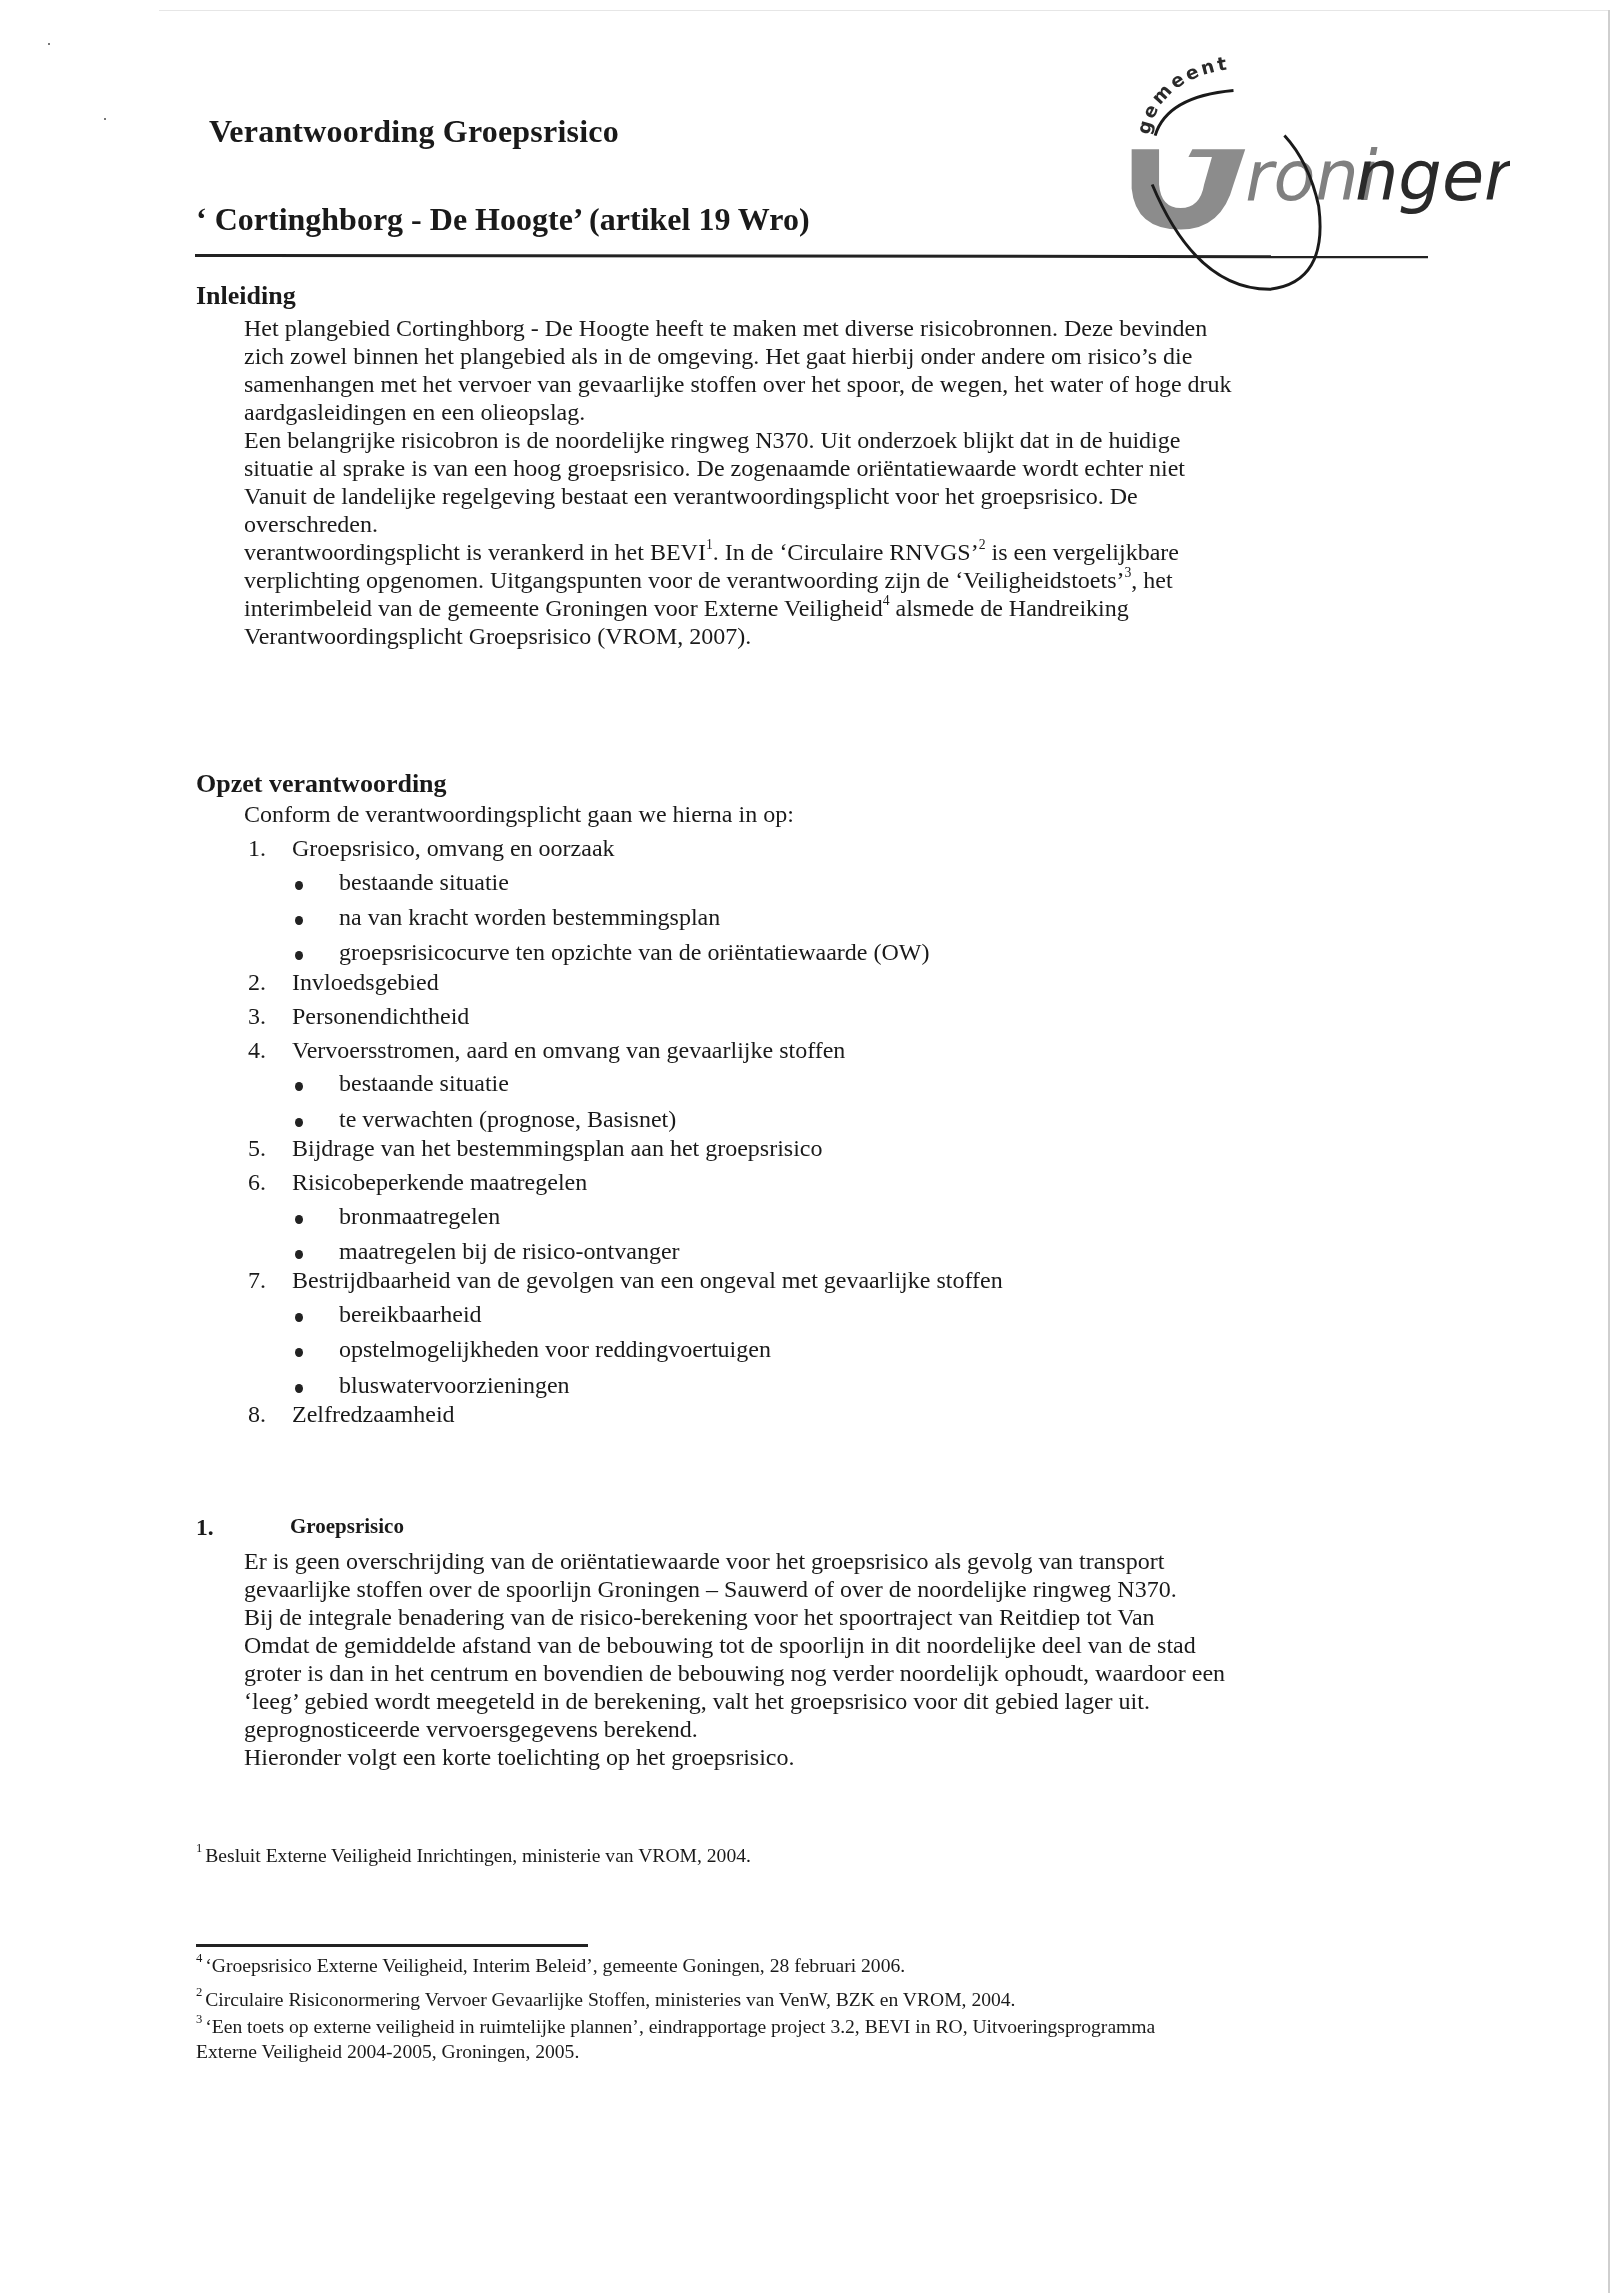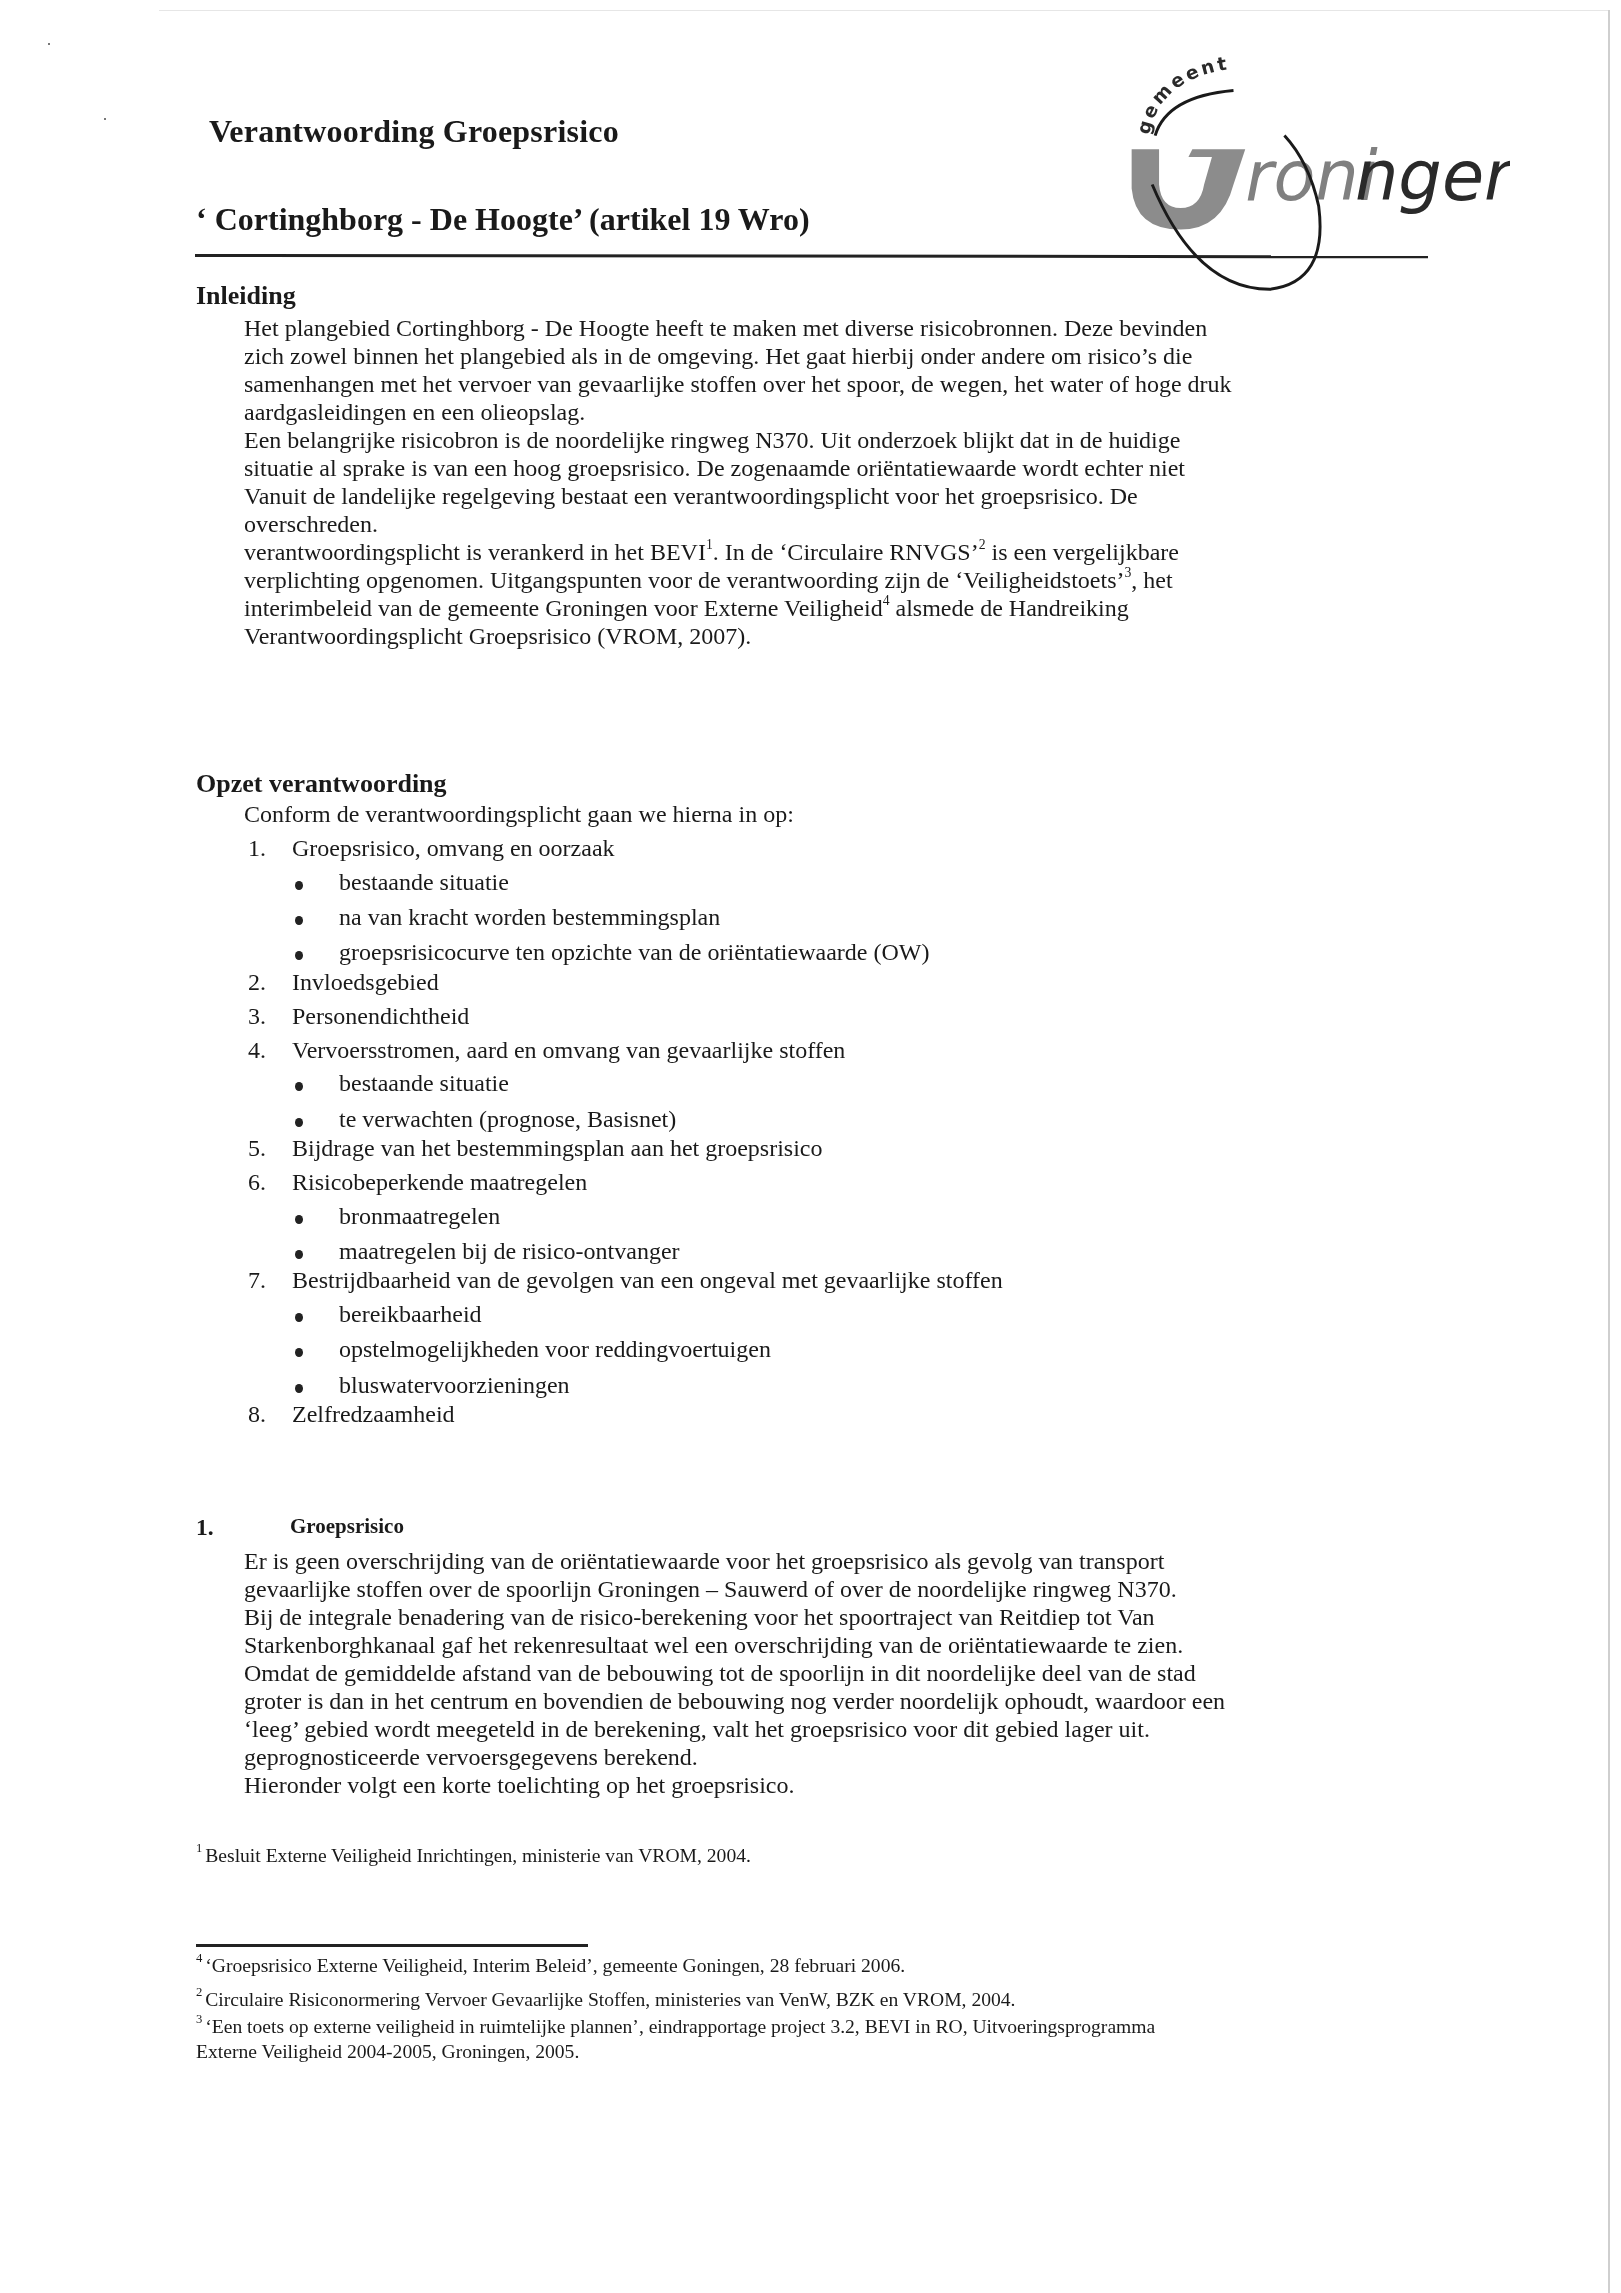--- a/index.html
+++ b/index.html
@@ -184,21 +184,20 @@
       <span class="txt">Zelfredzaamheid</span>
     </div>
   </div>
 
 <div class="h-num" style="top:1514px">1.</div>
 <div class="h-txt" style="top:1514px">Groepsrisico</div>
 <div class="para" style="top:1547px">
   <span class="line">Er is geen overschrijding van de oriëntatiewaarde voor het groepsrisico als gevolg van transport</span>
   <span class="line">gevaarlijke stoffen over de spoorlijn Groningen – Sauwerd of over de noordelijke ringweg N370.</span>
   <span class="line">Bij de integrale benadering van de risico-berekening voor het spoortraject van Reitdiep tot Van</span>
-  <span class="line">Starkenborghkanaal gaf het rekenresultaat wel een overschrijding van de oriëntatiewaarde te zien.</span>
   <span class="line">Omdat de gemiddelde afstand van de bebouwing tot de spoorlijn in dit noordelijke deel van de stad</span>
   <span class="line">groter is dan in het centrum en bovendien de bebouwing nog verder noordelijk ophoudt, waardoor een</span>
   <span class="line">‘leeg’ gebied wordt meegeteld in de berekening, valt het groepsrisico voor dit gebied lager uit.</span>
   <span class="line">geprognosticeerde vervoersgegevens berekend.</span>
   <span class="line">Hieronder volgt een korte toelichting op het groepsrisico.</span>
 </div>
 
 <div class="footnote-rule"></div>
 <div class="footnote" style="top:1844px">
   <sup>1</sup><span>Besluit Externe Veiligheid Inrichtingen, ministerie van VROM, 2004.</span>

